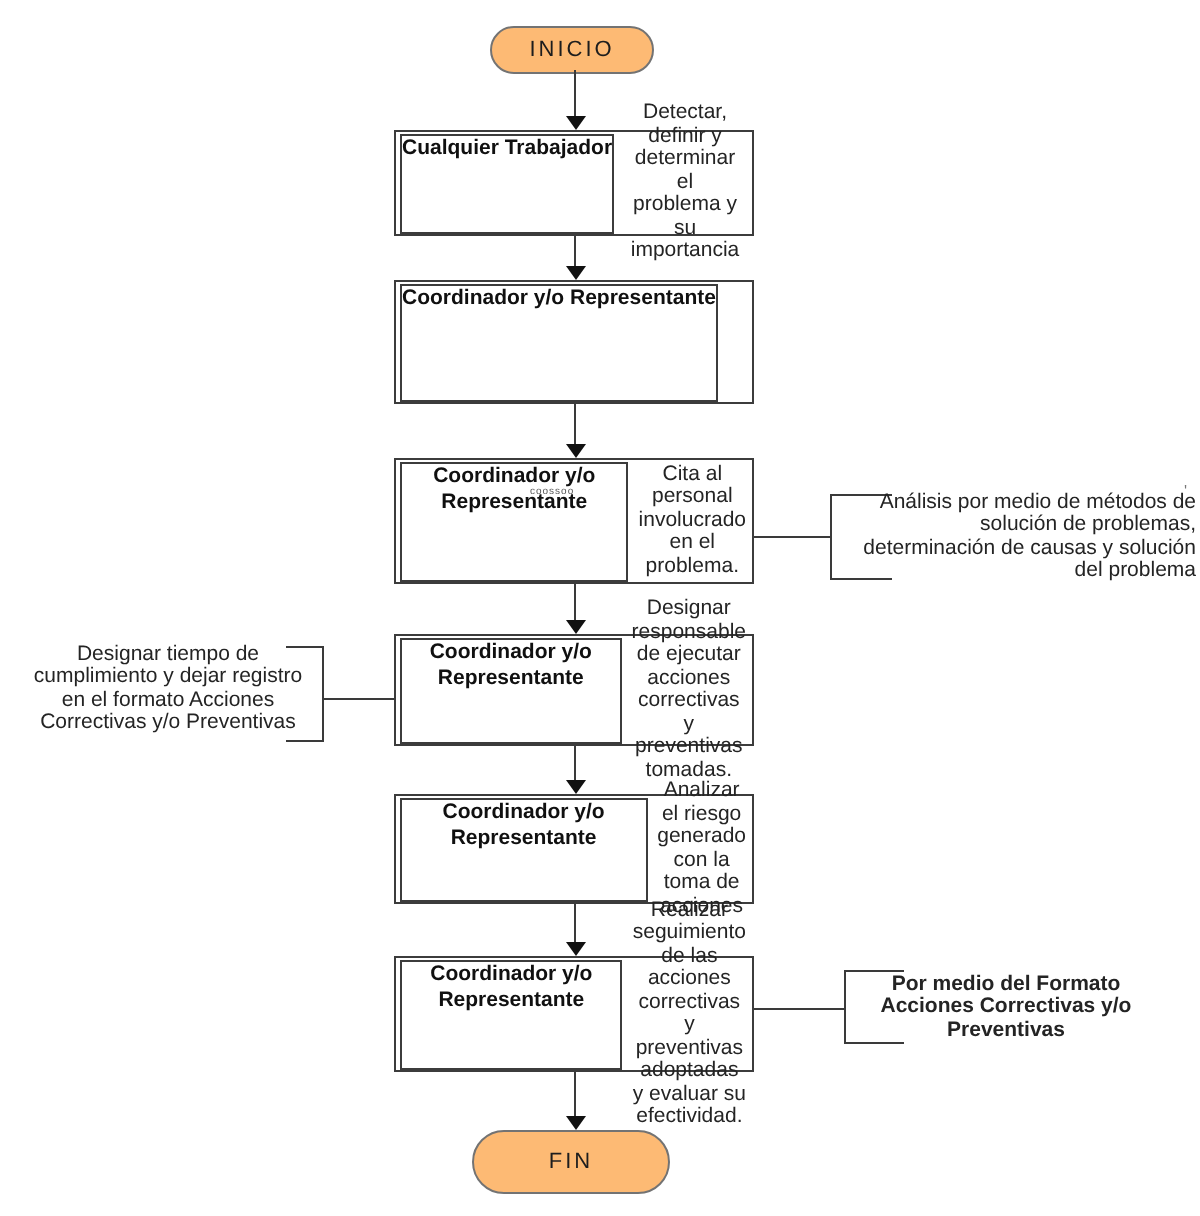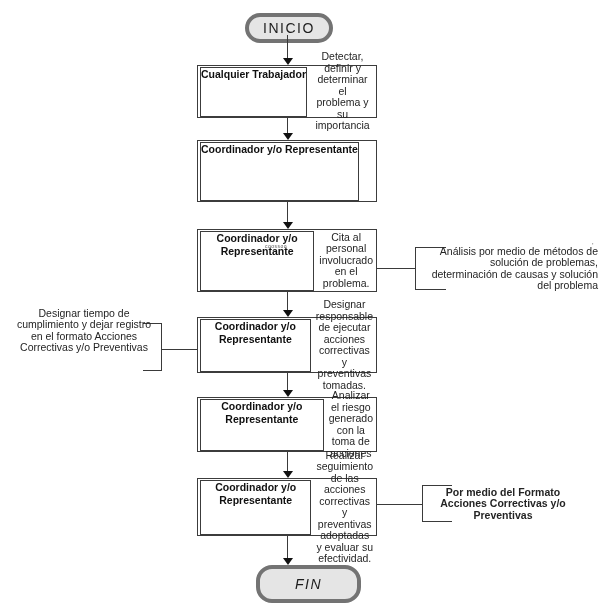--- a/index.html
+++ b/index.html
@@ -2,26 +2,26 @@
 <html><head>
 <meta charset="utf-8">
 <style>
   html,body{margin:0;padding:0;background:#ffffff;}
   .stage{
     position:relative;width:600px;height:608px;background:#ffffff;
     font-family:"Liberation Sans", sans-serif;color:#222;overflow:hidden;
   }
   
   .terminator{
-    position:absolute;border:4px solid #737373;border-radius:16px;background:#e5e5e5;
+    position:absolute;border:1px solid #737373;border-radius:16px;background:#fdba74;
     display:flex;align-items:center;justify-content:center;
-    font-size:14px;letter-spacing:1.5px;color:#1d1d1d;
+    font-size:11px;letter-spacing:1.5px;color:#1d1d1d;
   }
   #start{left:245px;top:13px;width:80px;height:22px;}
-  #end{left:256px;top:565px;width:97px;height:30px;font-style:italic;}
+  #end{left:236px;top:565px;width:97px;height:30px;}
   
   .pbox{
     position:absolute;left:197px;width:180px;border:1px solid #3c3c3c;background:#fff;
     display:flex;flex-direction:row;box-sizing:border-box;
   }
   .pbox .hdr{
     margin:1px 2px 0 2px;border:1px solid #3c3c3c;position:relative;
     font-weight:bold;font-size:10.5px;line-height:13px;text-align:center;color:#101010;
   }
   .pbox .bdy{
@@ -59,21 +59,21 @@
   .br-open{border-left:1px solid #3a3a3a;border-top:1px solid #3a3a3a;border-bottom:1px solid #3a3a3a;}
   .br-close{border-right:1px solid #3a3a3a;border-top:1px solid #3a3a3a;border-bottom:1px solid #3a3a3a;}
   #br0{left:415px;top:247px;width:31px;height:43px;}
   #brL{left:143px;top:323px;width:19px;height:48px;}
   #br2{left:422px;top:485px;width:30px;height:37px;}
   
   .note{
     position:absolute;font-size:10.5px;line-height:11.3px;text-align:center;color:#242424;
   }
   #ann0{left:398px;top:246px;width:200px;text-align:right;}
-  #annL{left:5px;top:308px;width:158px;}
+  #annL{left:5px;top:322px;width:158px;}
   #ann2{left:424px;top:487px;width:158px;font-weight:bold;}
   .stray{position:absolute;left:592px;top:241px;font-size:8px;color:#777;}
 </style>
 </head>
 <body>
 
 <div class="stage">
 
   <div id="start" class="terminator">
     <span>INICIO</span>

